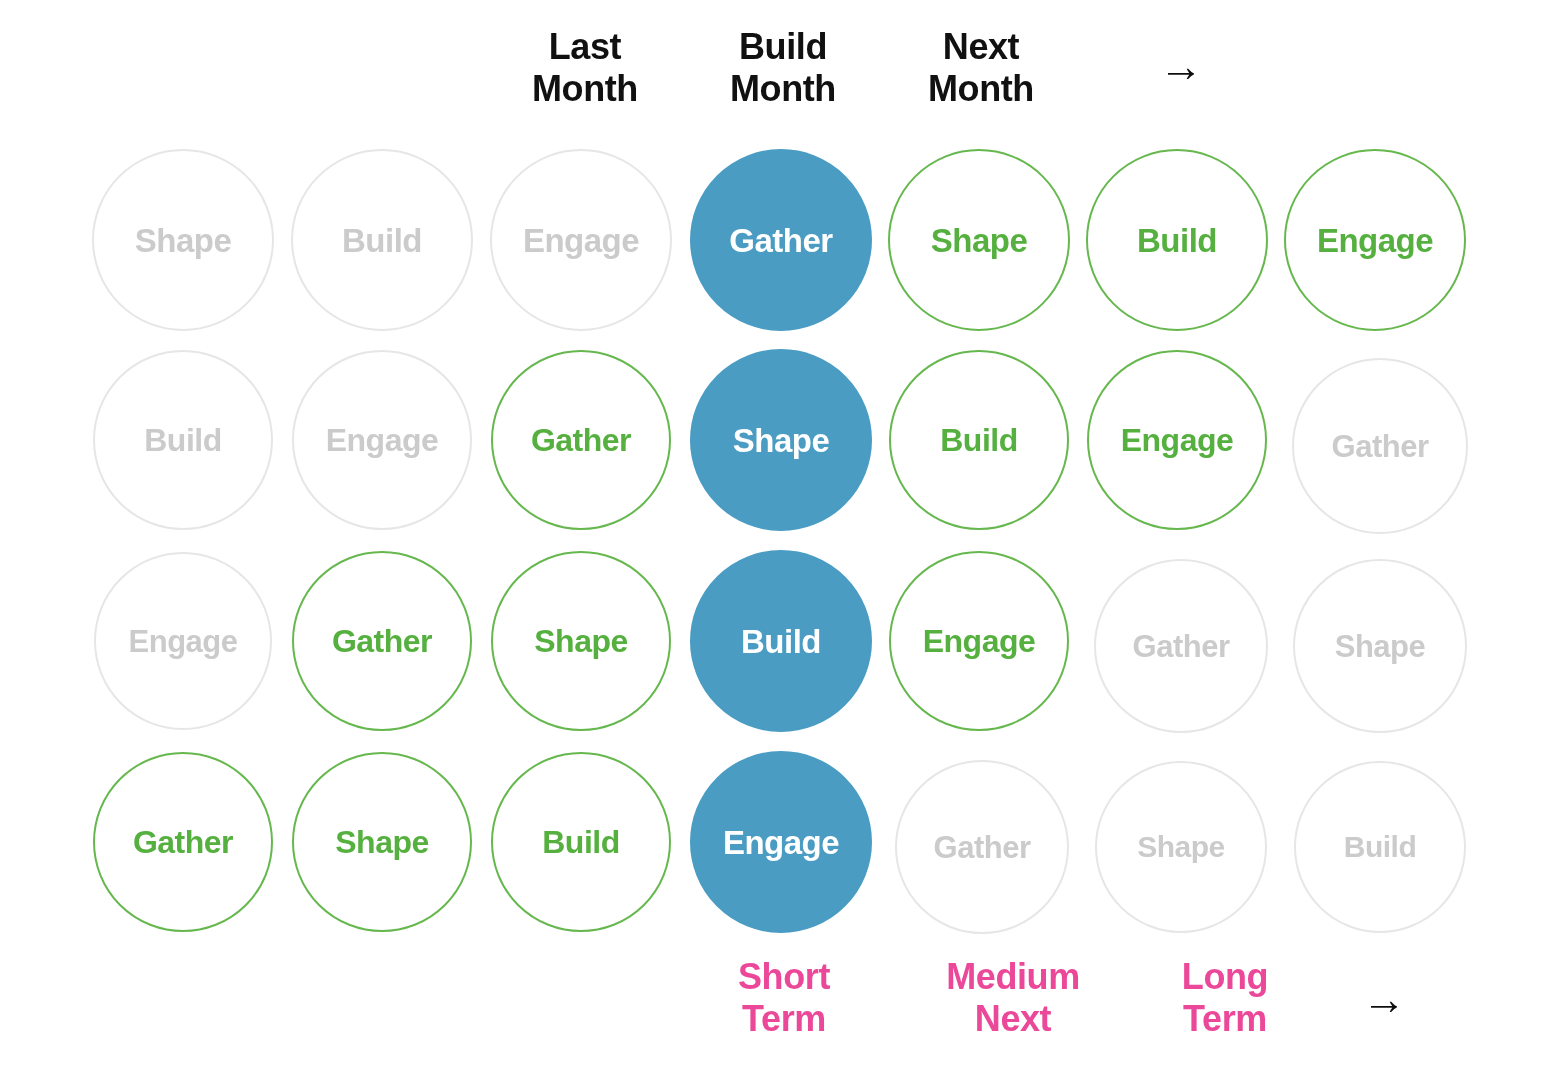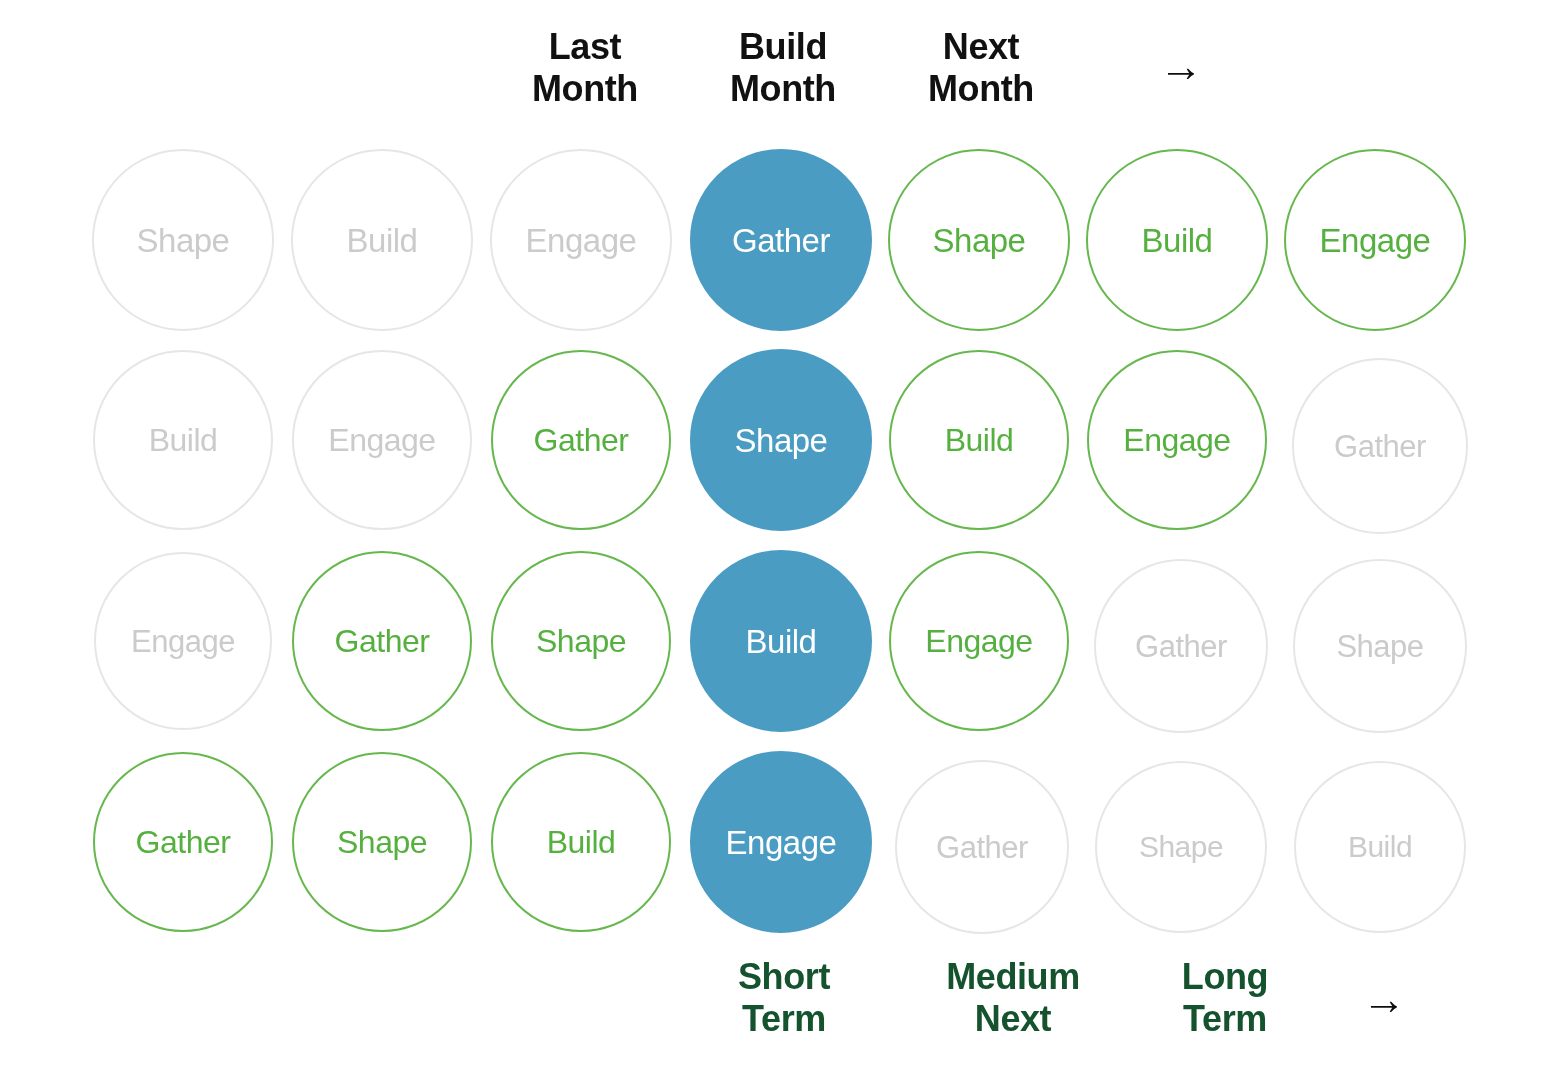--- a/index.html
+++ b/index.html
@@ -33,21 +33,21 @@
     white-space: pre-line;
   }
 
   
   .term-label {
     position: absolute;
     text-align: center;
     font-weight: 700;
     font-size: 36px;
     line-height: 1.18;
-    color: #14532d;
+    color: #ec4899;
     letter-spacing: -0.4px;
     white-space: pre-line;
   }
 
   
   .arrow {
     position: absolute;
     font-size: 44px;
     line-height: 1;
     font-weight: 700;
@@ -60,21 +60,21 @@
   .node {
     position: absolute;
     border-radius: 50%;
     box-sizing: border-box;
     display: flex;
     align-items: center;
     justify-content: center;
     text-align: center;
   }
   .node .node-label {
-    font-weight: 400;
+    font-weight: 700;
     letter-spacing: -0.5px;
     line-height: 1;
     white-space: nowrap;
   }
 
   
   .node.past {
     background: #ffffff;
     border: 2px solid #e6e6e6;
   }

